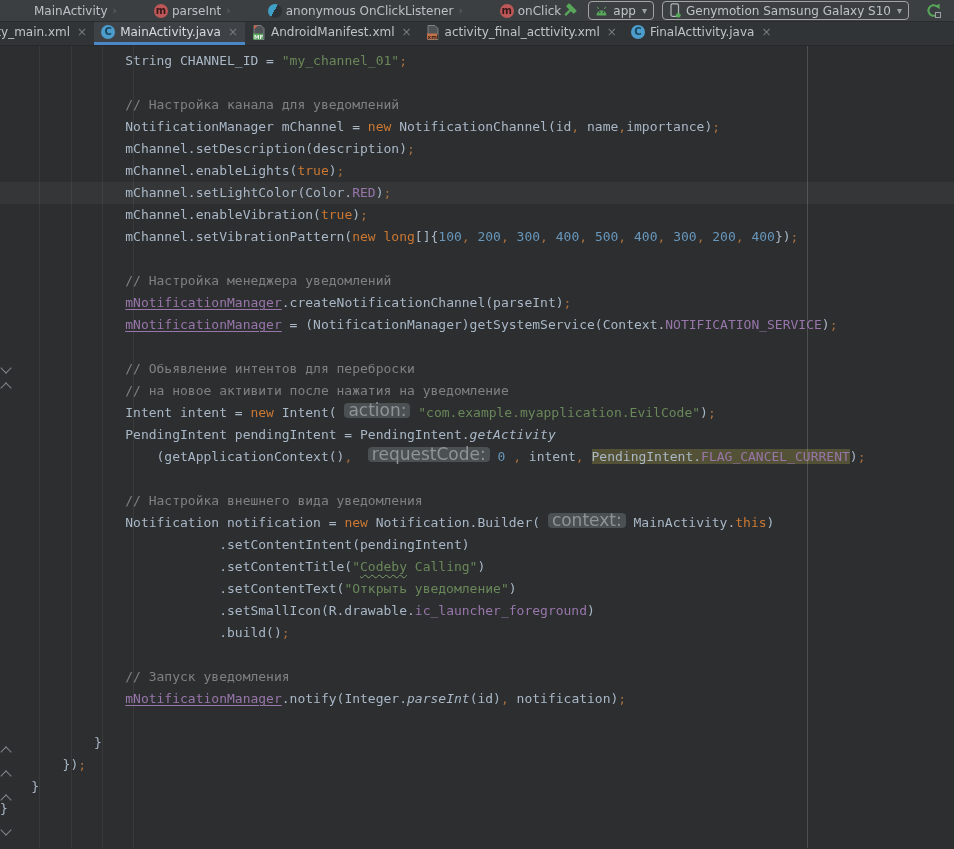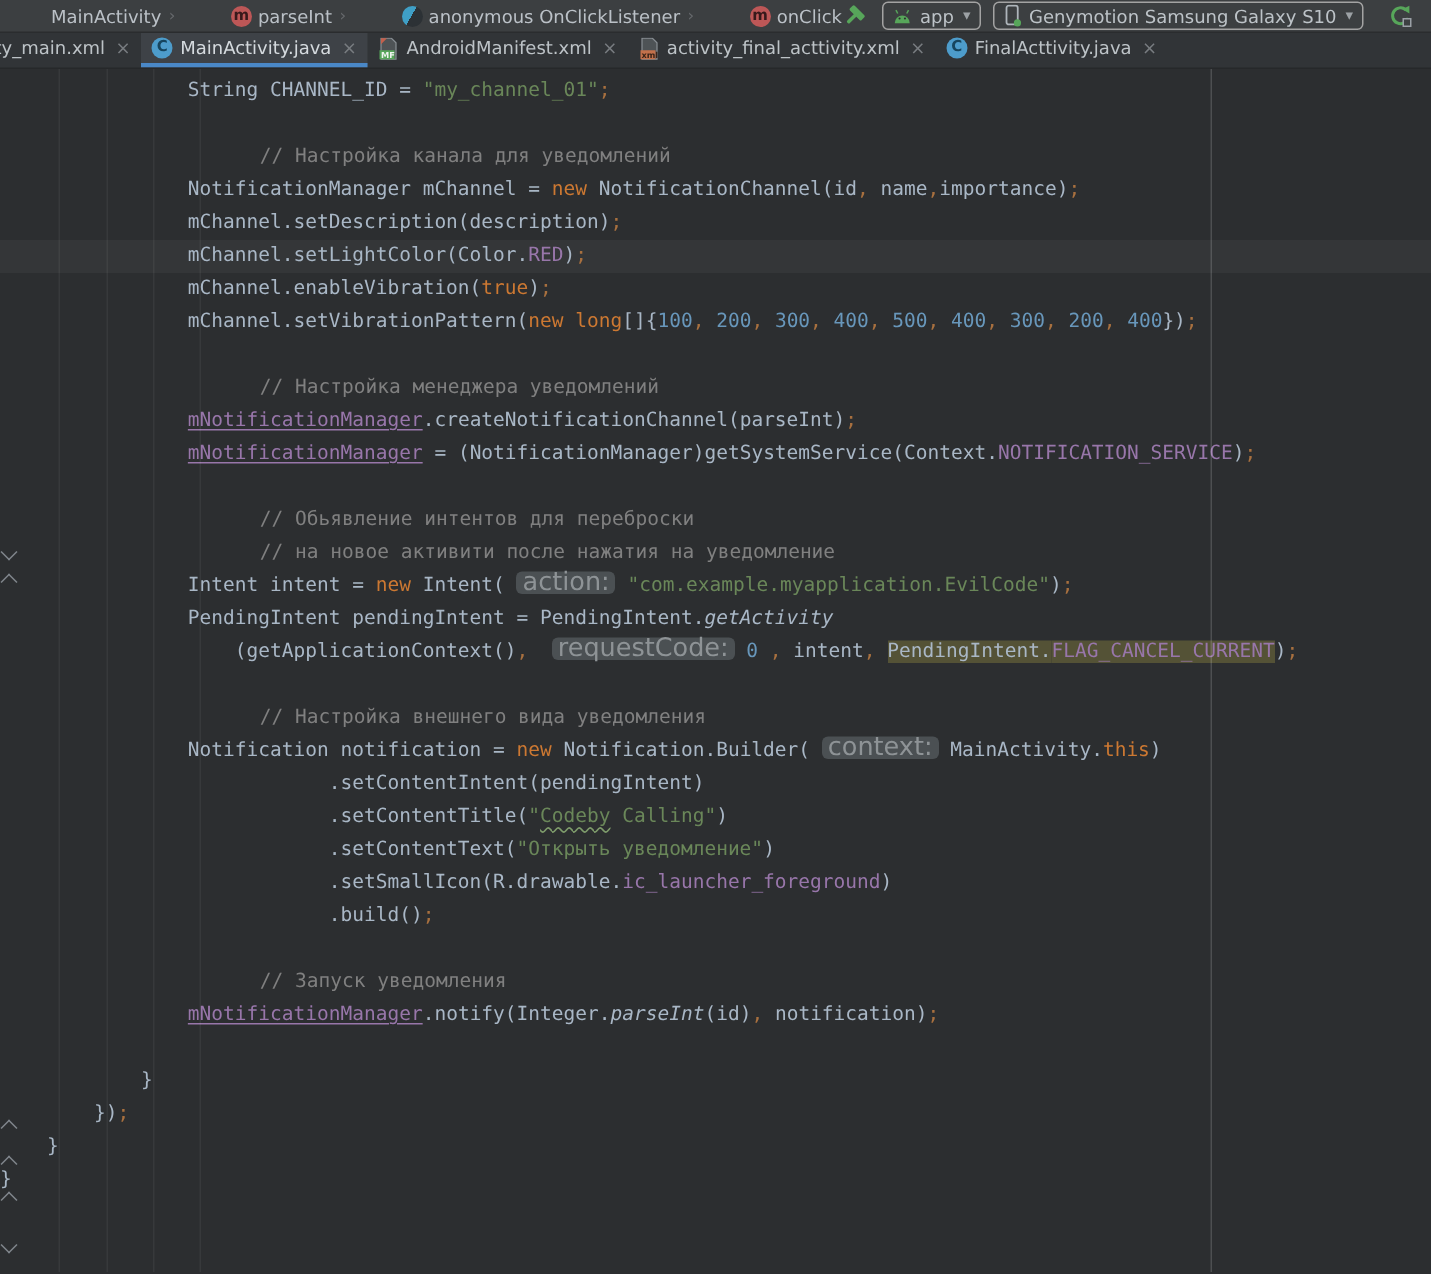--- a/index.html
+++ b/index.html
@@ -37,21 +37,21 @@
   
   .editor{position:relative;width:954px;height:802px;background:#2C2E30;overflow:hidden;}
   .code-area{position:absolute;left:0;top:0;right:0;padding-top:4px;
              font-family:"DejaVu Sans Mono",monospace;font-size:13px;color:#A9B7C6;}
   .code-line{height:22px;line-height:22px;white-space:pre;}
   .code-line.caret-row{background:#343638;}
   .tk-p{color:#A9B7C6;}
   .tk-k{color:#CC7832;}
   .tk-s{color:#6A8759;}
   .tk-n{color:#6897BB;}
-  .tk-cm{color:#808080;margin-left:48px;}
+  .tk-cm{color:#808080;}
   .tk-pu{color:#A8703F;}
   .tk-co{color:#9876AA;}
   .tk-st{color:#A9B7C6;font-style:italic;}
   .tk-f{color:#9876AA;text-decoration:underline;text-underline-offset:2px;text-decoration-thickness:1px;}
   .tk-sq{color:#6A8759;text-decoration:underline wavy;text-decoration-color:#7E9C6B;
          text-decoration-thickness:1px;text-underline-offset:3px;}
   .tk-hl{background:#545236;}
   .tk-h{display:inline-block;background:#4B5053;color:#8E9396;border-radius:4px;padding:0 4px;
         font-family:"DejaVu Sans",sans-serif;font-size:17px;line-height:15px;vertical-align:1px;}
 
@@ -203,20 +203,21 @@
     </div>
   </div>
 
   <div class="editor">
     <div class="code-area">
         <div class="code-line"><span class="tk-p">                String CHANNEL_ID = </span><span class="tk-s">"my_channel_01"</span><span class="tk-pu">;</span></div>
         <div class="code-line"></div>
         <div class="code-line"><span class="tk-cm">                // Настройка канала для уведомлений</span></div>
         <div class="code-line"><span class="tk-p">                NotificationManager mChannel = </span><span class="tk-k">new</span><span class="tk-p"> NotificationChannel(id</span><span class="tk-pu">,</span><span class="tk-p"> name</span><span class="tk-pu">,</span><span class="tk-p">importance)</span><span class="tk-pu">;</span></div>
         <div class="code-line"><span class="tk-p">                mChannel.setDescription(description)</span><span class="tk-pu">;</span></div>
+        <div class="code-line"><span class="tk-p">                mChannel.enableLights(</span><span class="tk-k">true</span><span class="tk-p">)</span><span class="tk-pu">;</span></div>
         <div class="code-line caret-row"><span class="tk-p">                mChannel.setLightColor(Color.</span><span class="tk-co">RED</span><span class="tk-p">)</span><span class="tk-pu">;</span></div>
         <div class="code-line"><span class="tk-p">                mChannel.enableVibration(</span><span class="tk-k">true</span><span class="tk-p">)</span><span class="tk-pu">;</span></div>
         <div class="code-line"><span class="tk-p">                mChannel.setVibrationPattern(</span><span class="tk-k">new</span><span class="tk-p"> </span><span class="tk-k">long</span><span class="tk-p">[]{</span><span class="tk-n">100</span><span class="tk-pu">,</span><span class="tk-p"> </span><span class="tk-n">200</span><span class="tk-pu">,</span><span class="tk-p"> </span><span class="tk-n">300</span><span class="tk-pu">,</span><span class="tk-p"> </span><span class="tk-n">400</span><span class="tk-pu">,</span><span class="tk-p"> </span><span class="tk-n">500</span><span class="tk-pu">,</span><span class="tk-p"> </span><span class="tk-n">400</span><span class="tk-pu">,</span><span class="tk-p"> </span><span class="tk-n">300</span><span class="tk-pu">,</span><span class="tk-p"> </span><span class="tk-n">200</span><span class="tk-pu">,</span><span class="tk-p"> </span><span class="tk-n">400</span><span class="tk-p">})</span><span class="tk-pu">;</span></div>
         <div class="code-line"></div>
         <div class="code-line"><span class="tk-cm">                // Настройка менеджера уведомлений</span></div>
         <div class="code-line"><span class="tk-p">                </span><span class="tk-f">mNotificationManager</span><span class="tk-p">.createNotificationChannel(parseInt)</span><span class="tk-pu">;</span></div>
         <div class="code-line"><span class="tk-p">                </span><span class="tk-f">mNotificationManager</span><span class="tk-p"> = (NotificationManager)getSystemService(Context.</span><span class="tk-co">NOTIFICATION_SERVICE</span><span class="tk-p">)</span><span class="tk-pu">;</span></div>
         <div class="code-line"></div>
         <div class="code-line"><span class="tk-cm">                // Обьявление интентов для переброски</span></div>
         <div class="code-line"><span class="tk-cm">                // на новое активити после нажатия на уведомление</span></div>

